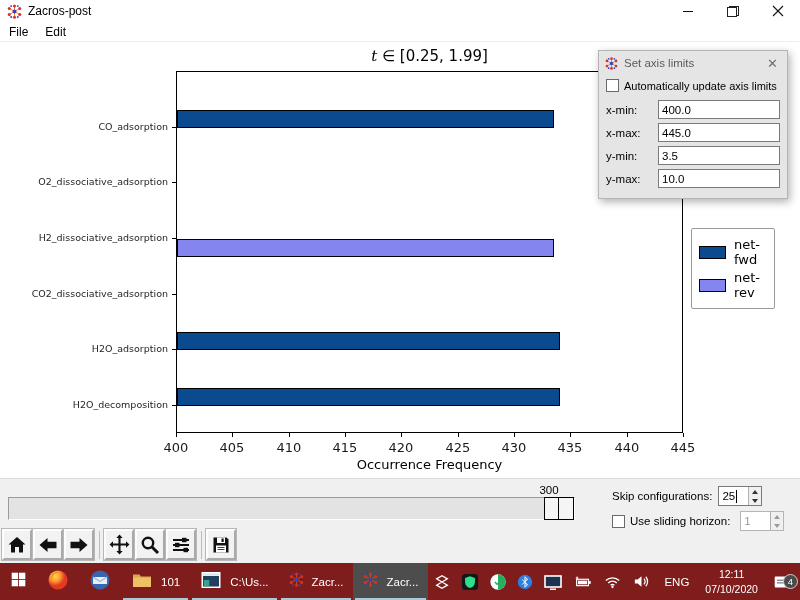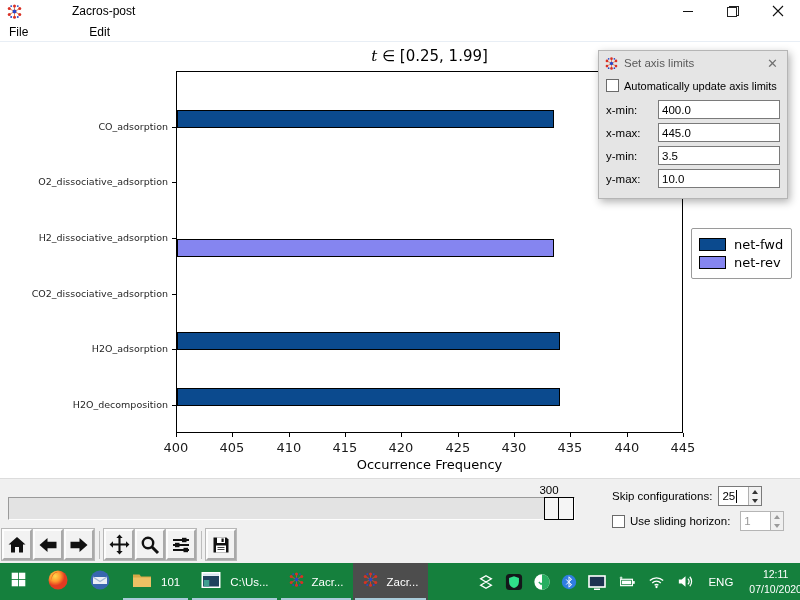--- a/index.html
+++ b/index.html
@@ -1,18 +1,18 @@
 <!DOCTYPE html>
 <html><head>
 <meta charset="utf-8">
 <style>
   * { margin:0; padding:0; box-sizing:border-box; }
   html,body { width:800px; height:600px; overflow:hidden; }
   body { font-family:"Liberation Sans", sans-serif; background:#fff; position:relative; }
-  .abs { position:absolute;gap:44px; }
+  .abs { position:absolute; }
 
   
   #titlebar { left:0; top:0; width:800px; height:22px; background:#fff; display:flex; align-items:center; }
   #app-icon { width:15px; height:15px; margin-left:7px; }
   #window-title { font-size:12px; color:#000; margin-left:6px; }
   .win-btns { position:absolute; right:0; top:0; height:22px; display:flex; }
   .win-btn { width:45px; height:22px; display:flex; align-items:center; justify-content:center; cursor:default; }
   .min-glyph { width:10px; height:1px; background:#111; }
   .restore-glyph { position:relative; width:12px; height:11px; }
   .restore-glyph::before { content:""; position:absolute; top:0; right:0; width:8px; height:8px; border:1px solid #222; }
@@ -28,21 +28,21 @@
   #plot { position:absolute; left:176px; top:29px; width:507px; height:362px; border:1px solid #000; }
   .bar { position:absolute; left:0; border:1px solid #000; }
   .ytick-label { position:absolute; font-family:"DejaVu Sans", sans-serif; font-size:9.5px; color:#262626;
                  text-align:right; width:168px; left:0; }
   .ytick-mark { position:absolute; width:4px; height:1px; background:#000; left:172px; }
   .xtick-mark { position:absolute; width:1px; height:4px; background:#000; top:391px; }
   .xtick-label { position:absolute; font-family:"DejaVu Sans", sans-serif; font-size:13px; color:#1a1a1a;
                  top:398px; width:40px; text-align:center; }
   #xaxis-label { position:absolute; left:176px; top:415px; width:507px; text-align:center;
                  font-family:"DejaVu Sans", sans-serif; font-size:13px; color:#000; }
-  #legend { position:absolute; left:691px; top:186px; width:101px; background:#fff;
+  #legend { position:absolute; left:691px; top:186px; width:84px; background:#fff;
             border:1px solid #9a9a9a; border-radius:2px; padding:5px 7px; }
   .legend-row { display:flex; align-items:center; margin:3px 0; }
   .legend-swatch { width:27px; height:13px; border:1px solid #000; margin-right:8px; flex:0 0 auto; }
   .legend-label { font-family:"DejaVu Sans", sans-serif; font-size:13px; color:#000; }
 
   
   #dialog { left:598px; top:50px; width:190px; background:#e5e5e5; border:1px solid #b5b5b5;
             box-shadow:2px 3px 8px rgba(0,0,0,.30); font-size:11px; padding-bottom:8px; }
   #dialog-titlebar { height:24px; display:flex; align-items:center; padding:0 6px; }
   #dialog-icon { width:13px; height:13px; }
@@ -80,21 +80,21 @@
   .spin-disabled .tri-up { border-bottom-color:#9a9a9a; } .spin-disabled .tri-down { border-top-color:#9a9a9a; }
 
   #nav-toolbar { position:absolute; left:2px; top:49px; display:flex; align-items:center; height:33px; }
   .nav-btn { width:30px; height:31px; background:#f2f2f2; margin-right:1px;
              border:2px outset #fdfdfd; outline:1px solid #b8b8b8;
              display:flex; align-items:center; justify-content:center; }
   .nav-sep { width:1px; height:28px; background:#bdbdbd; margin:0 4px; }
   .nav-btn svg { display:block; }
 
   
-  #taskbar { left:0; top:563px; width:800px; height:37px; background:#15803d; display:flex; align-items:stretch; }
+  #taskbar { left:0; top:563px; width:800px; height:37px; background:#7f1d1d; display:flex; align-items:stretch; }
   .tb-btn { height:37px; display:flex; align-items:center; justify-content:center; position:relative; padding:0 10px; }
   .tb-btn.open::after { content:""; position:absolute; left:2px; right:2px; bottom:0; height:2px; background:#a9cbd9; }
   .tb-btn.active { background:#4d4d4d; }
   .tb-label { color:#fff; font-size:11.5px; margin-left:8px; white-space:nowrap; }
   #tray { margin-left:auto; display:flex; align-items:center; }
   .tray-icon { padding:0 5px; display:flex; align-items:center; }
   #lang-indicator { color:#fff; font-size:11.5px; padding:0 8px; }
   #clock { color:#fff; font-size:10.5px; text-align:center; line-height:1.35; padding:0 8px; }
   #notif { position:relative; padding:0 12px 0 6px; display:flex; align-items:center; }
   #notif-badge { position:absolute; right:4px; bottom:2px; width:15px; height:15px; border-radius:50%;

